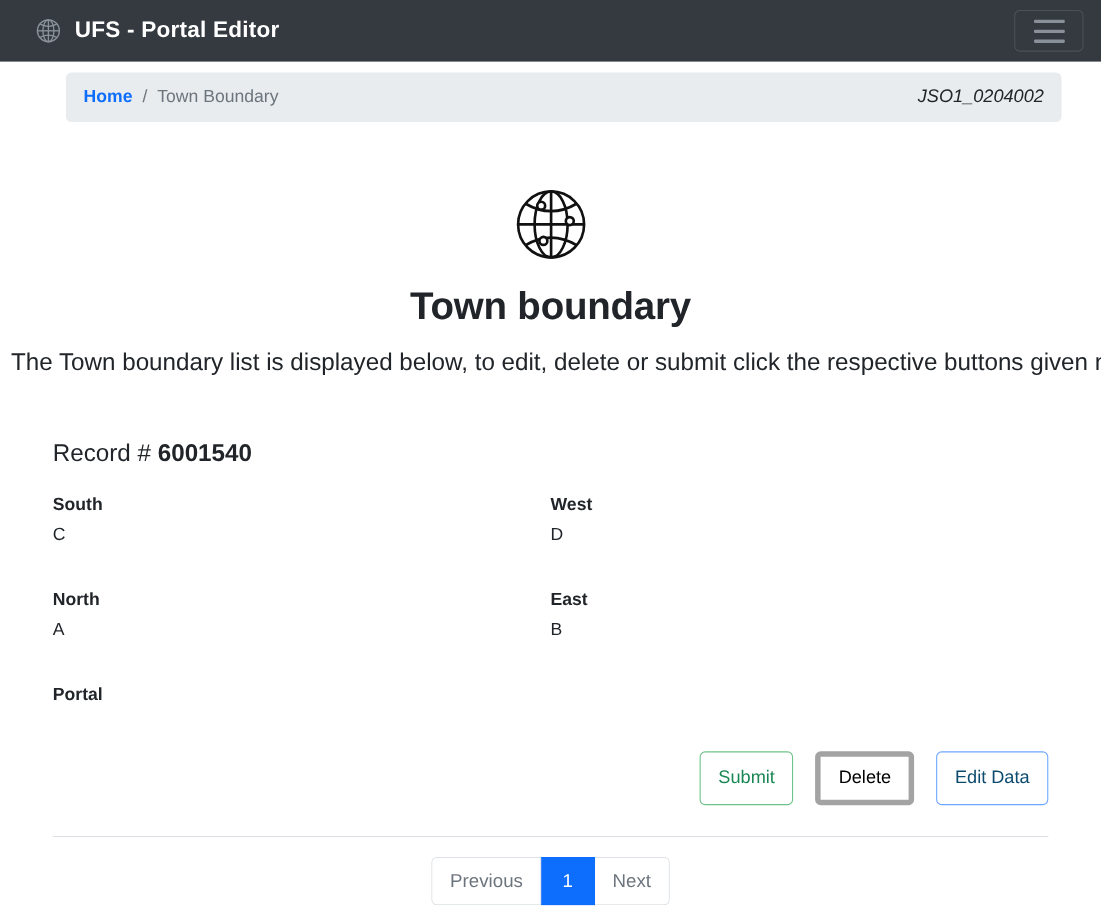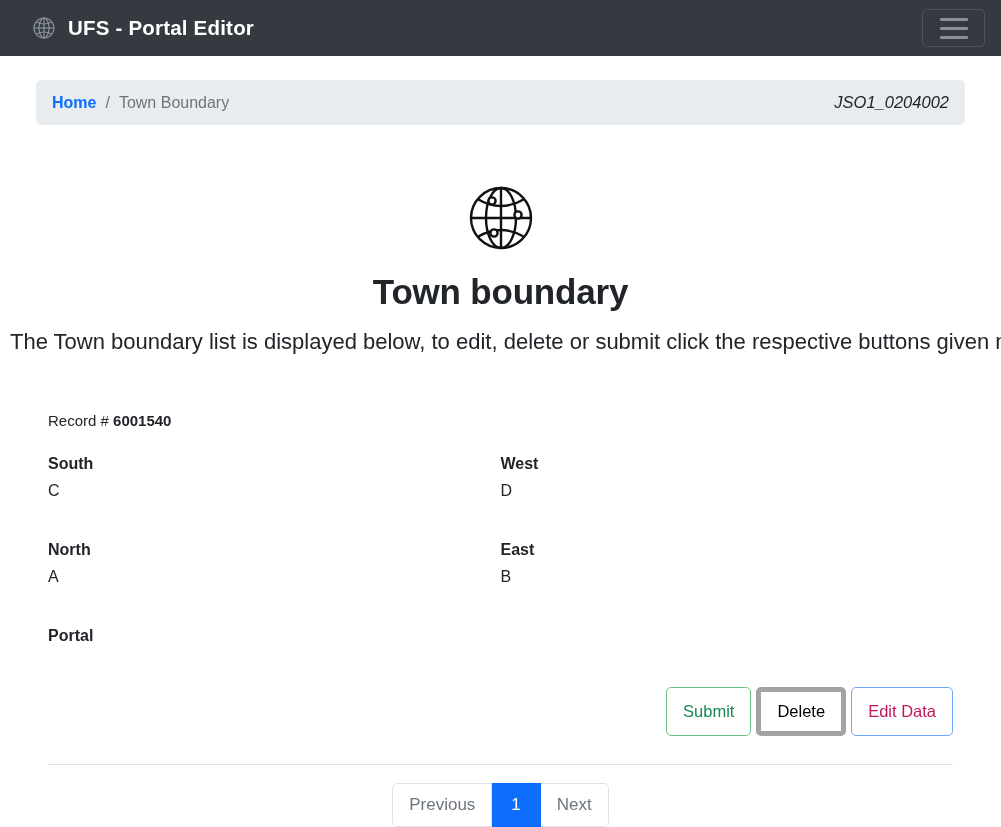--- a/index.html
+++ b/index.html
@@ -49,21 +49,21 @@
     padding: 0;
   }
   .nav-toggle span {
     display: block;
     width: 28px; height: 3px;
     background: #8a9099;
     border-radius: 1px;
   }
 
   
-  .breadcrumb-wrap { padding: 24px 36px 0 36px; }
+  .breadcrumb-wrap { padding: 10px 36px 0 36px; margin-left: 24px; }
   .breadcrumb {
     background: #e9ecef;
     border-radius: 5px;
     height: 45px;
     display: flex;
     align-items: center;
     justify-content: space-between;
     padding: 0 16px;
     font-size: 16px;
   }
@@ -99,21 +99,21 @@
     white-space: nowrap;
   }
 
   
   .container {
     padding: 0 36px;
     margin-top: 57px;
   }
   .record-card { padding: 0 12px; }
   .record-head {
-    font-size: 15px;
+    font-size: 22px;
     margin-bottom: 26px;
     color: #212529;
   }
   .record-head b { font-weight: bold; }
 
   .field-row {
     display: flex;
     margin-bottom: 40px;
   }
   .field-col { width: 50%; padding-right: 16px; }
@@ -125,35 +125,35 @@
   }
   .field-value {
     font-size: 16px;
     color: #212529;
     min-height: 19px;
   }
 
   .btn-row {
     display: flex;
     justify-content: flex-end;
-    gap: 5px;
+    gap: 20px;
     margin-top: 2px;
   }
   .btn {
     font-family: "Liberation Sans", sans-serif;
     font-size: 16.5px;
     line-height: 1;
     padding: 11px 16px;
     border-radius: 5px;
     background: #ffffff;
     cursor: pointer;
   }
   .btn-submit { border: 1px solid #6ec38a; color: #198754; }
   .btn-delete { border: 5px solid #a3a3a3; color: #000000; }
-  .btn-edit   { border: 1px solid #6ea8fe; color: #be185d; }
+  .btn-edit   { border: 1px solid #6ea8fe; color: #0c4a6e; }
 
   hr.divider {
     border: 0;
     border-top: 1px solid #dee2e6;
     margin: 28px 0 0 0;
   }
 
   
   .pagination-wrap {
     display: flex;

